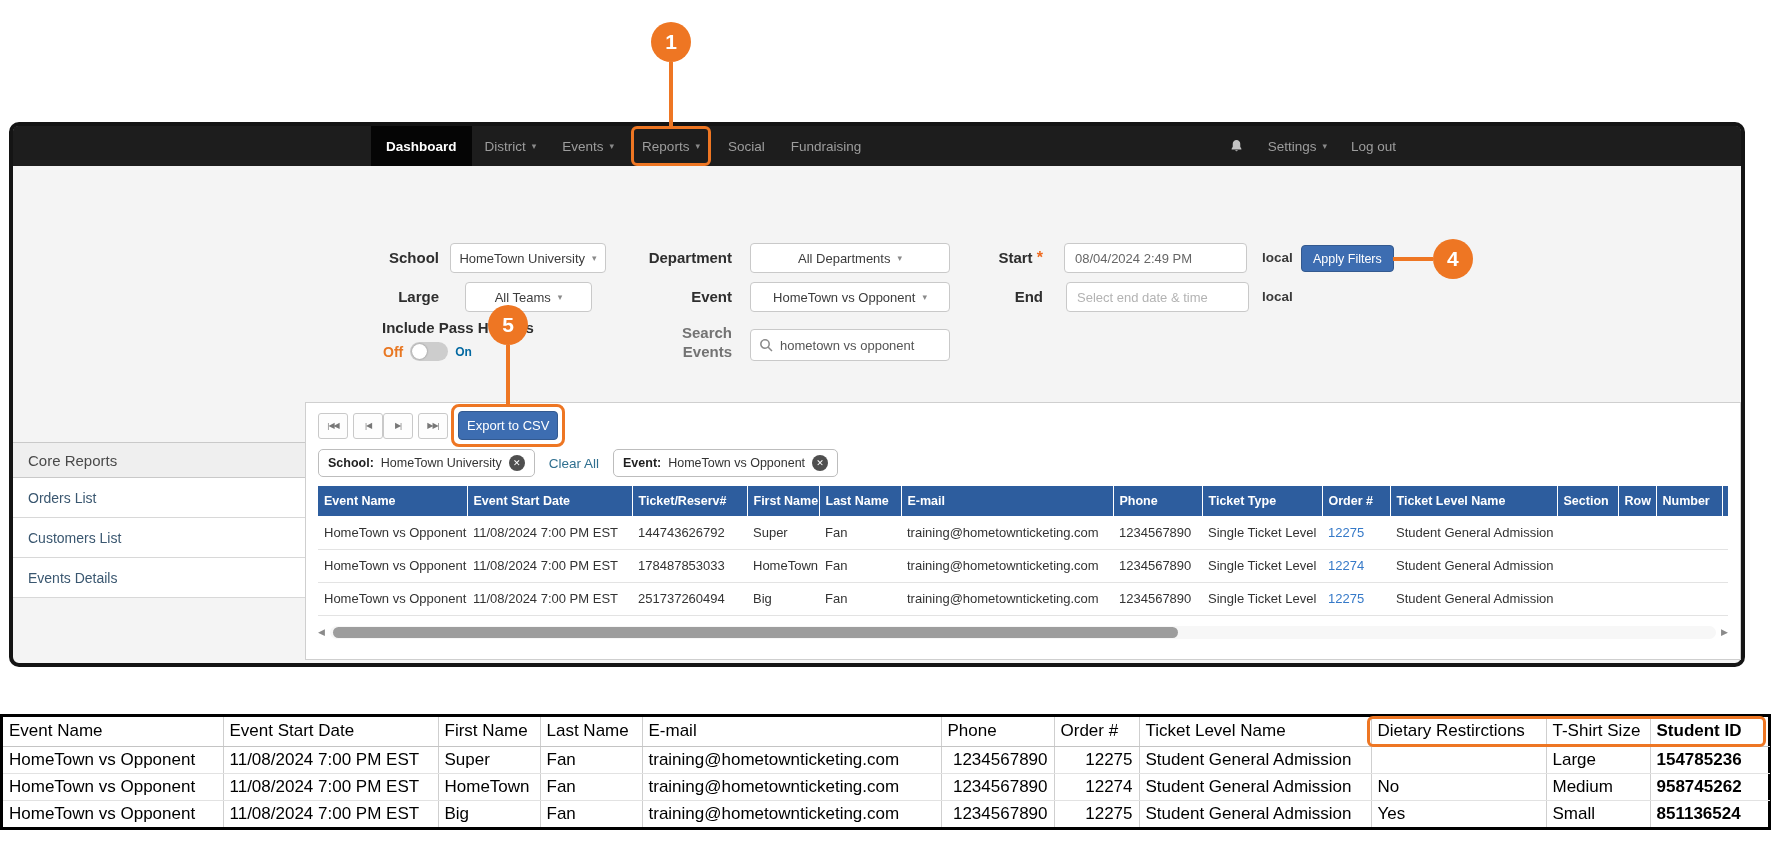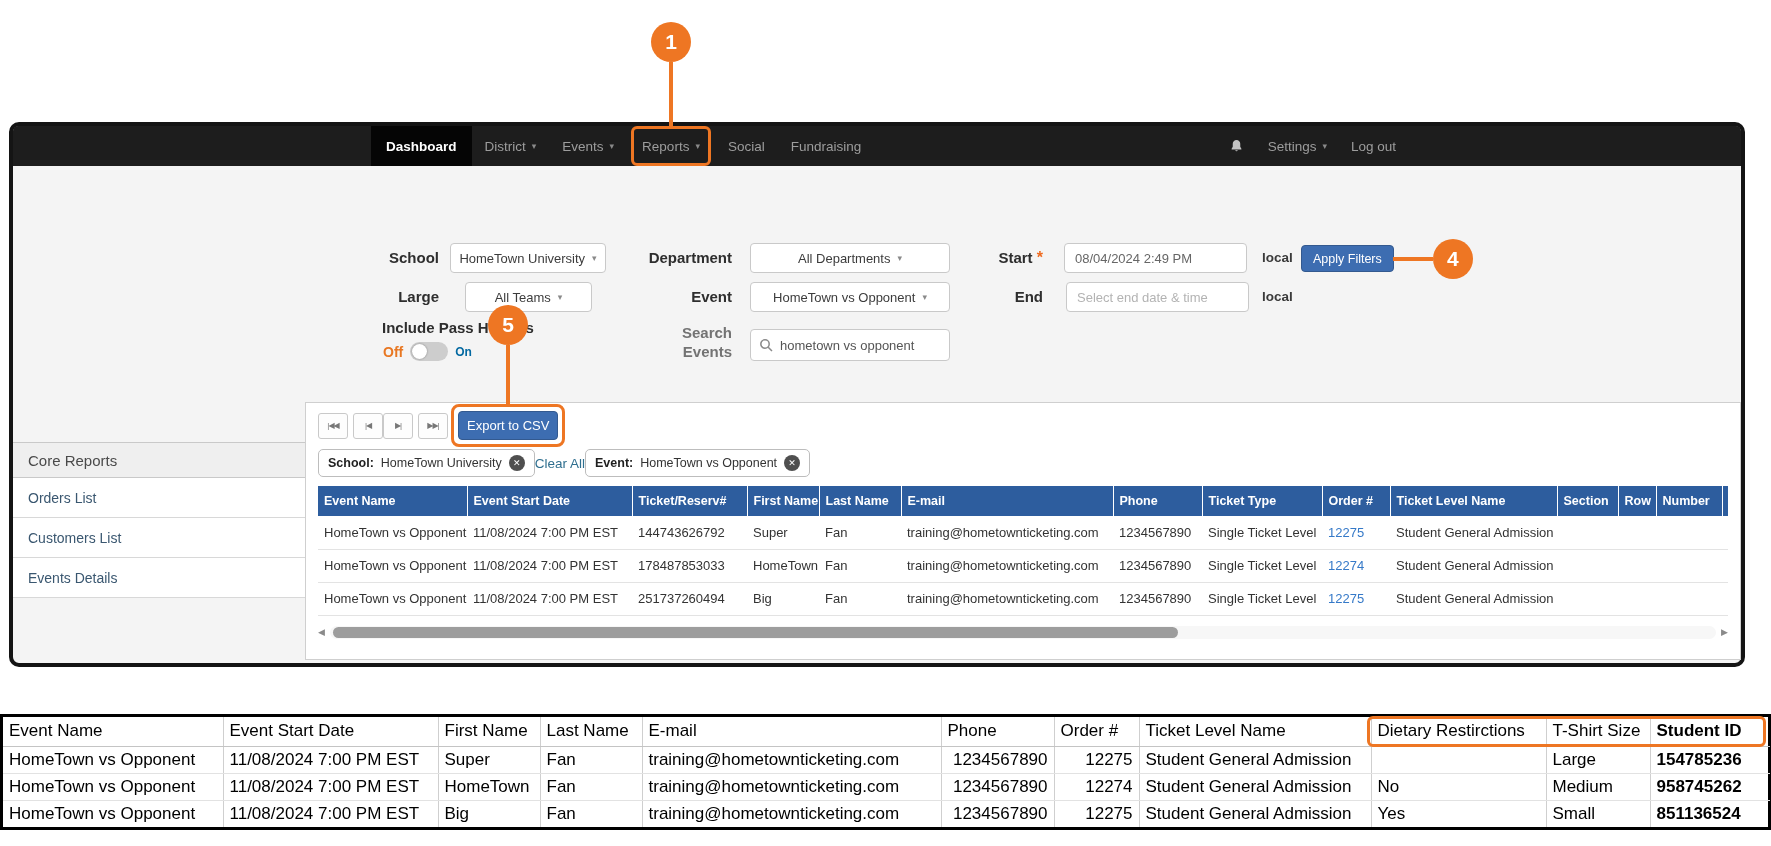--- a/index.html
+++ b/index.html
@@ -119,21 +119,21 @@
   .pager-btn {
     width:30px; height:26px; border:1px solid #c9c9c9; border-radius:3px; background:#fdfdfd;
     color:#777; font-size:8px; letter-spacing:-1px; display:flex; align-items:center; justify-content:center; cursor:pointer;
   }
   .page-info { flex:1; text-align:center; font-size:14px; color:#333; }
   .export-btn {
     height:29px; padding:0 8px; background:#3d6db1; border:1px solid #33598f; border-radius:4px;
     color:#fff; font-size:13px; display:flex; align-items:center; cursor:pointer; white-space:nowrap;
   }
 
-  .chips-row { display:flex; align-items:center; padding:3px 12px 9px; }
+  .chips-row { display:flex; align-items:center; gap:14px; padding:3px 12px 9px; }
   .chip {
     display:inline-flex; align-items:center; gap:7px; background:#fff;
     border:1px solid #bdbdbd; border-radius:5px; padding:5px 9px; font-size:12.5px; color:#333;
   }
   .chip b { color:#1f1f1f; }
   .chip-close {
     width:16px; height:16px; border-radius:50%; background:#4f4f4f; color:#fff;
     font-size:9px; line-height:16px; text-align:center; cursor:pointer; flex:0 0 auto;
   }
   .clear-all { font-size:13.5px; color:#2f6f8f; cursor:pointer; }

